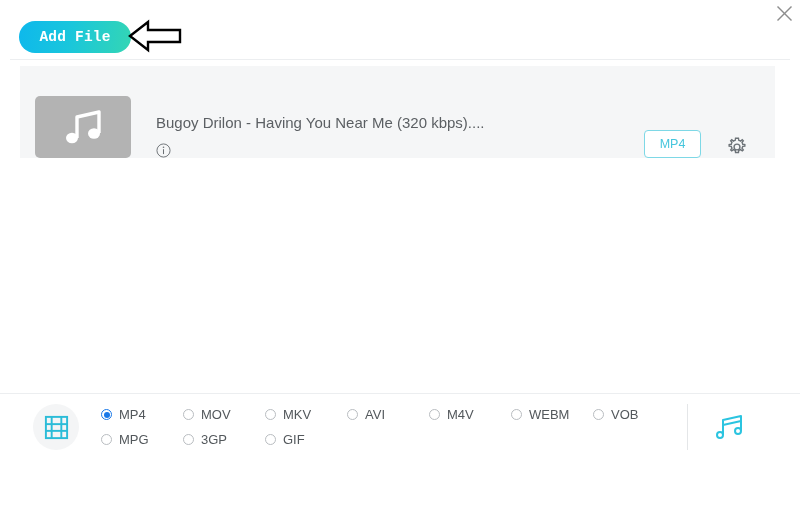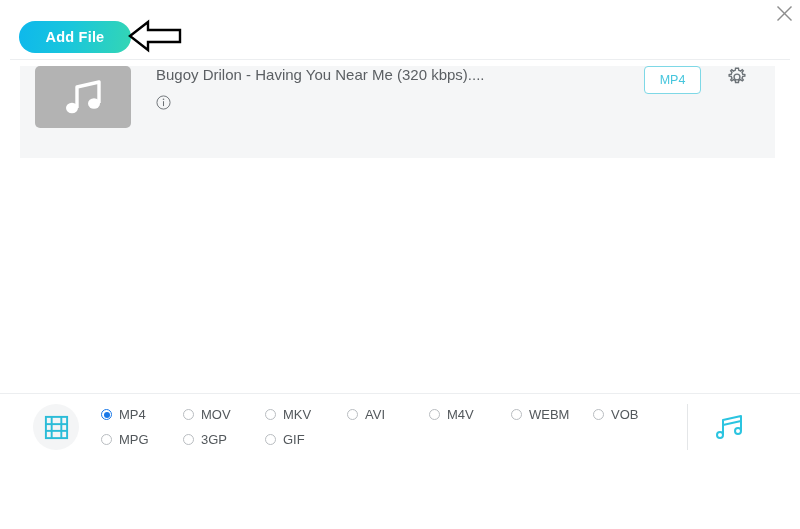--- a/index.html
+++ b/index.html
@@ -40,21 +40,21 @@
   .add-file-btn {
     position: absolute;
     left: 19px;
     top: 21px;
     width: 112px;
     height: 32px;
     border: none;
     border-radius: 17px;
     background: linear-gradient(100deg, #0eb8ec 0%, #19c6dc 45%, #34d6b4 100%);
     color: #ffffff;
-    font-family: Liberation Sans, sans-serif;
+    font-family: Liberation Mono, monospace;
     font-weight: bold;
     font-size: 14.5px;
     letter-spacing: 0.2px;
     cursor: pointer;
     padding: 0;
   }
   .hint-arrow {
     position: absolute;
     left: 128px;
     top: 18px;
@@ -73,21 +73,21 @@
 
   
   .file-row {
     position: absolute;
     left: 20px;
     top: 66px;
     width: 755px;
     height: 92px;
     background: #f5f6f7;
     display: flex;
-    align-items: flex-start;
+    align-items: flex-end;
   }
   .file-thumb {
     width: 96px;
     height: 62px;
     margin-left: 15px;
     border-radius: 5px;
     background: #b3b3b3;
     display: flex;
     align-items: center;
     justify-content: center;

